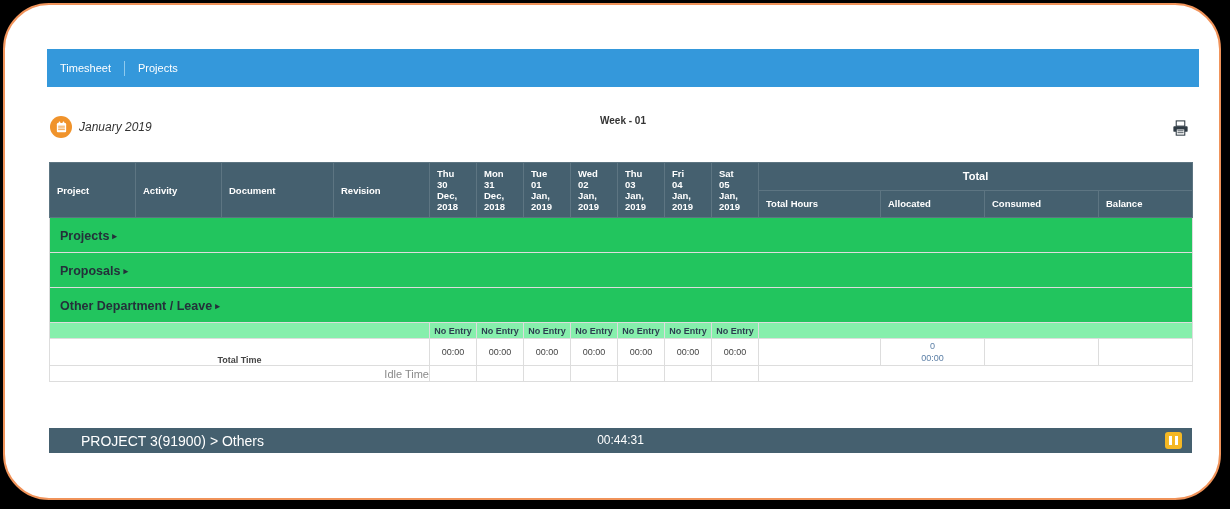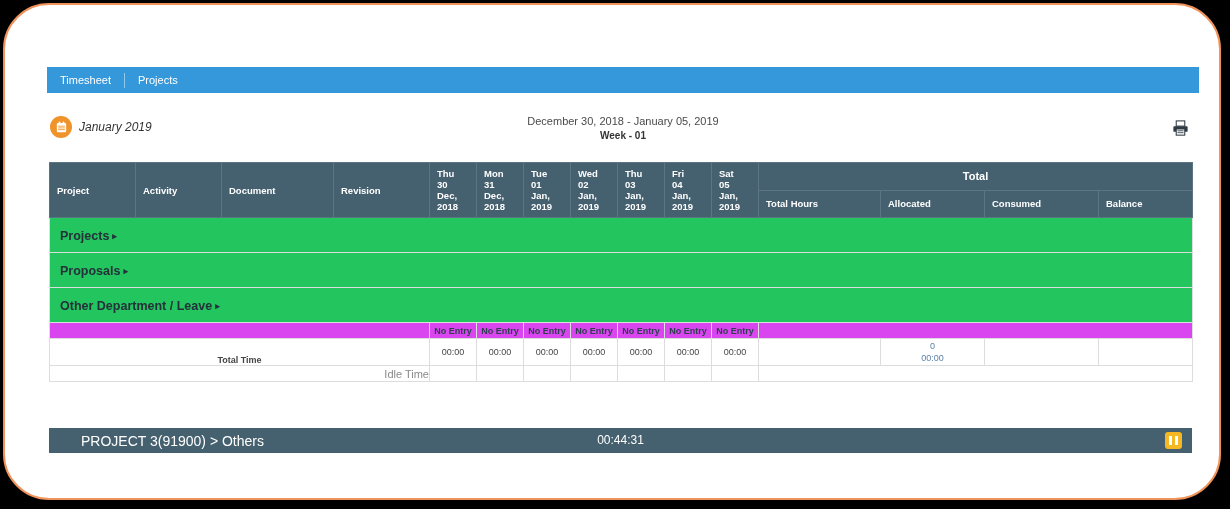--- a/index.html
+++ b/index.html
@@ -25,23 +25,23 @@
     background: #ffffff;
     border: 2px solid #f0935a;
     border-radius: 46px;
     overflow: hidden;
   }
 
   
   #navbar {
     position: absolute;
     left: 42px;
-    top: 62px;
+    top: 44px;
     width: 1152px;
-    height: 26px;
+    height: 38px;
     background: #3498db;
     display: flex;
     align-items: center;
   }
   .nav-link {
     color: #ffffff;
     font-size: 11px;
     padding: 0 13px;
     line-height: 26px;
     text-decoration: none;
@@ -166,21 +166,21 @@
     margin-left: 3px;
     transform: translateY(-1px);
   }
   
   tr.noentry-row td {
     height: 15px;
     text-align: center;
     font-size: 9px;
     font-weight: bold;
     color: #2c3e50;
-    background: #d946ef;
+    background: #86efac;
   }
   tr.time-row td {
     height: 26px;
     text-align: center;
     font-size: 9px;
     color: #444444;
     background: #ffffff;
     vertical-align: top;
     padding-top: 2px;
   }
@@ -262,21 +262,20 @@
 
   <div id="navbar">
     <a class="nav-link" href="#">Timesheet</a>
     <div class="nav-sep"></div>
     <a class="nav-link" href="#">Projects</a>
   </div>
 
   <div id="month-row">
 
     <div id="week-block">
-      <div id="week-range">December 30, 2018 - January 05, 2019</div>
       <div id="week-sub">Week - 01</div>
     </div>
 
     <div id="month-chip">
       <span id="cal-icon">
         <svg width="13" height="13" viewBox="0 0 14 14">
           <rect x="2" y="2.2" width="10" height="10" rx="1.2" fill="#ffffff"></rect>
           <rect x="4" y="0.6" width="1.7" height="3" rx="0.7" fill="#ffffff"></rect>
           <rect x="8.3" y="0.6" width="1.7" height="3" rx="0.7" fill="#ffffff"></rect>
           <rect x="3.4" y="5.1" width="7.2" height="0.9" fill="#f0932b"></rect>

